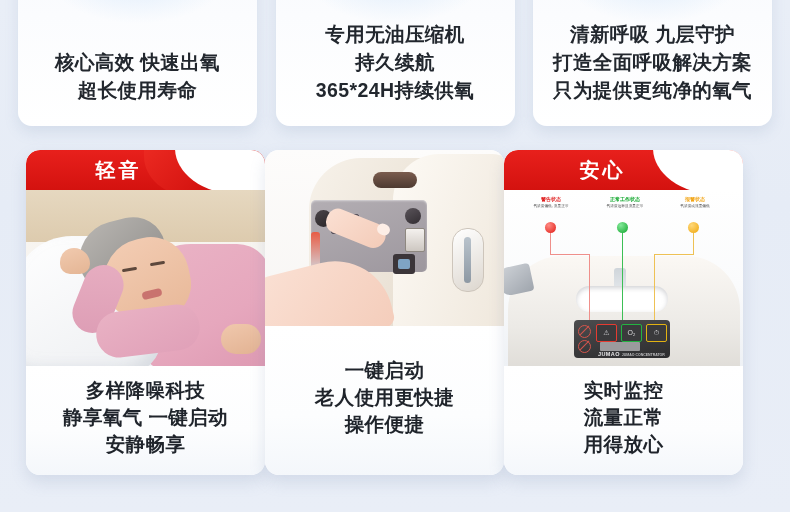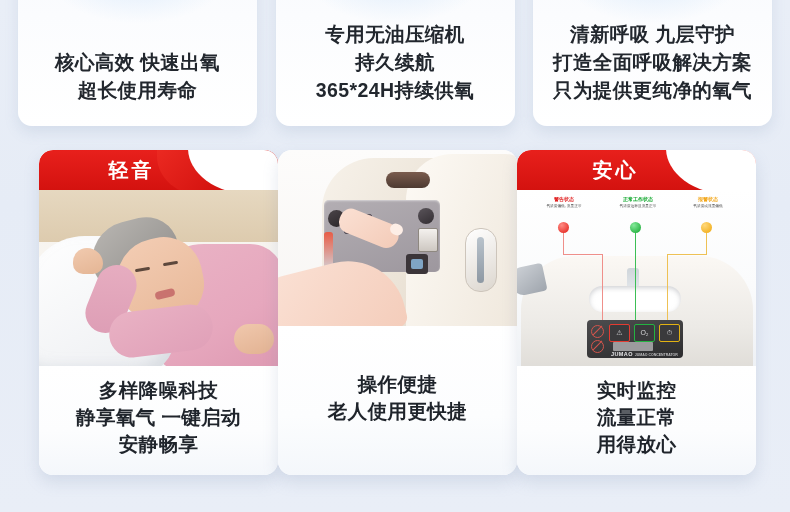--- a/index.html
+++ b/index.html
@@ -34,22 +34,22 @@
     position:absolute;left:92px;top:-16px;width:0;height:0;
   }
   .top-text{
     position:relative;z-index:2;text-align:center;color:#22272e;
     font-size:19.5px;line-height:28px;font-weight:600;letter-spacing:.4px;
   }
   .top-text div{white-space:nowrap;}
 
   
   .bot-row{
-    position:absolute;left:16px;top:150px;width:758px;
-    display:flex;justify-content:flex-end;padding:0 18px;box-sizing:border-box;
+    position:absolute;left:8px;top:150px;width:758px;
+    display:flex;justify-content:flex-start;padding:0 18px;box-sizing:border-box;
   }
   .bot-card{
     position:relative;width:239px;height:325px;border-radius:14px;
     background:#ffffff;box-shadow:0 7px 16px rgba(120,140,175,.20);
     overflow:hidden;display:flex;flex-direction:column;
   }
   
   .ribbon{
     position:relative;height:40px;flex:0 0 40px;
     background:linear-gradient(180deg,#e8201c 0%,#d4120f 100%);
@@ -288,22 +288,23 @@
           </div>
         <div class="gauge"></div>
         <div class="swbtn"></div>
         <div class="swbtn2"></div>
         <div class="handle"></div>
         <div class="arm"></div>
         <div class="finger"></div>
         <div class="nail"></div>
       </div>
       <div class="bot-text">
+        <div>一键启动</div>
+        <div>老人使用更快捷</div>
         <div>操作便捷</div>
-        <div>老人使用更快捷</div>
       </div>
     </div>
 
     <div class="bot-card">
       <div class="ribbon">
         <div class="ribbon-label">安心</div>
         <div class="swoop"></div>
       </div>
       <div class="photo ph3">
         <div class="machine"></div>

